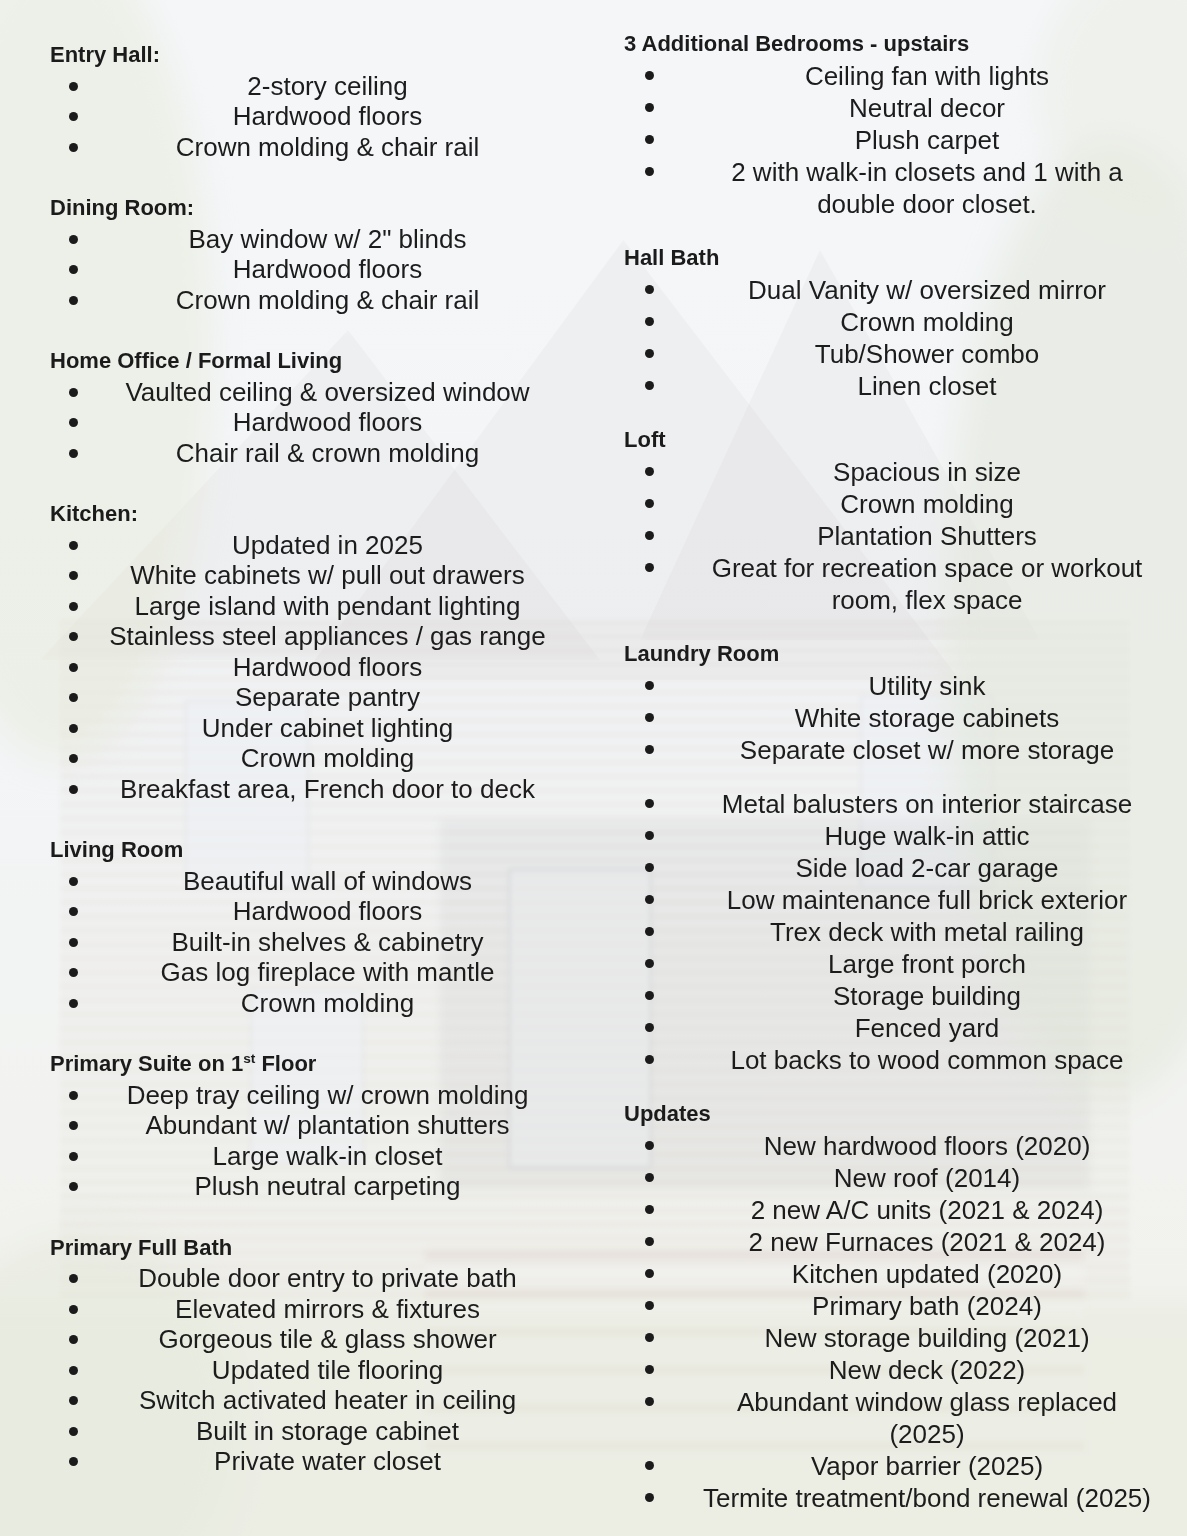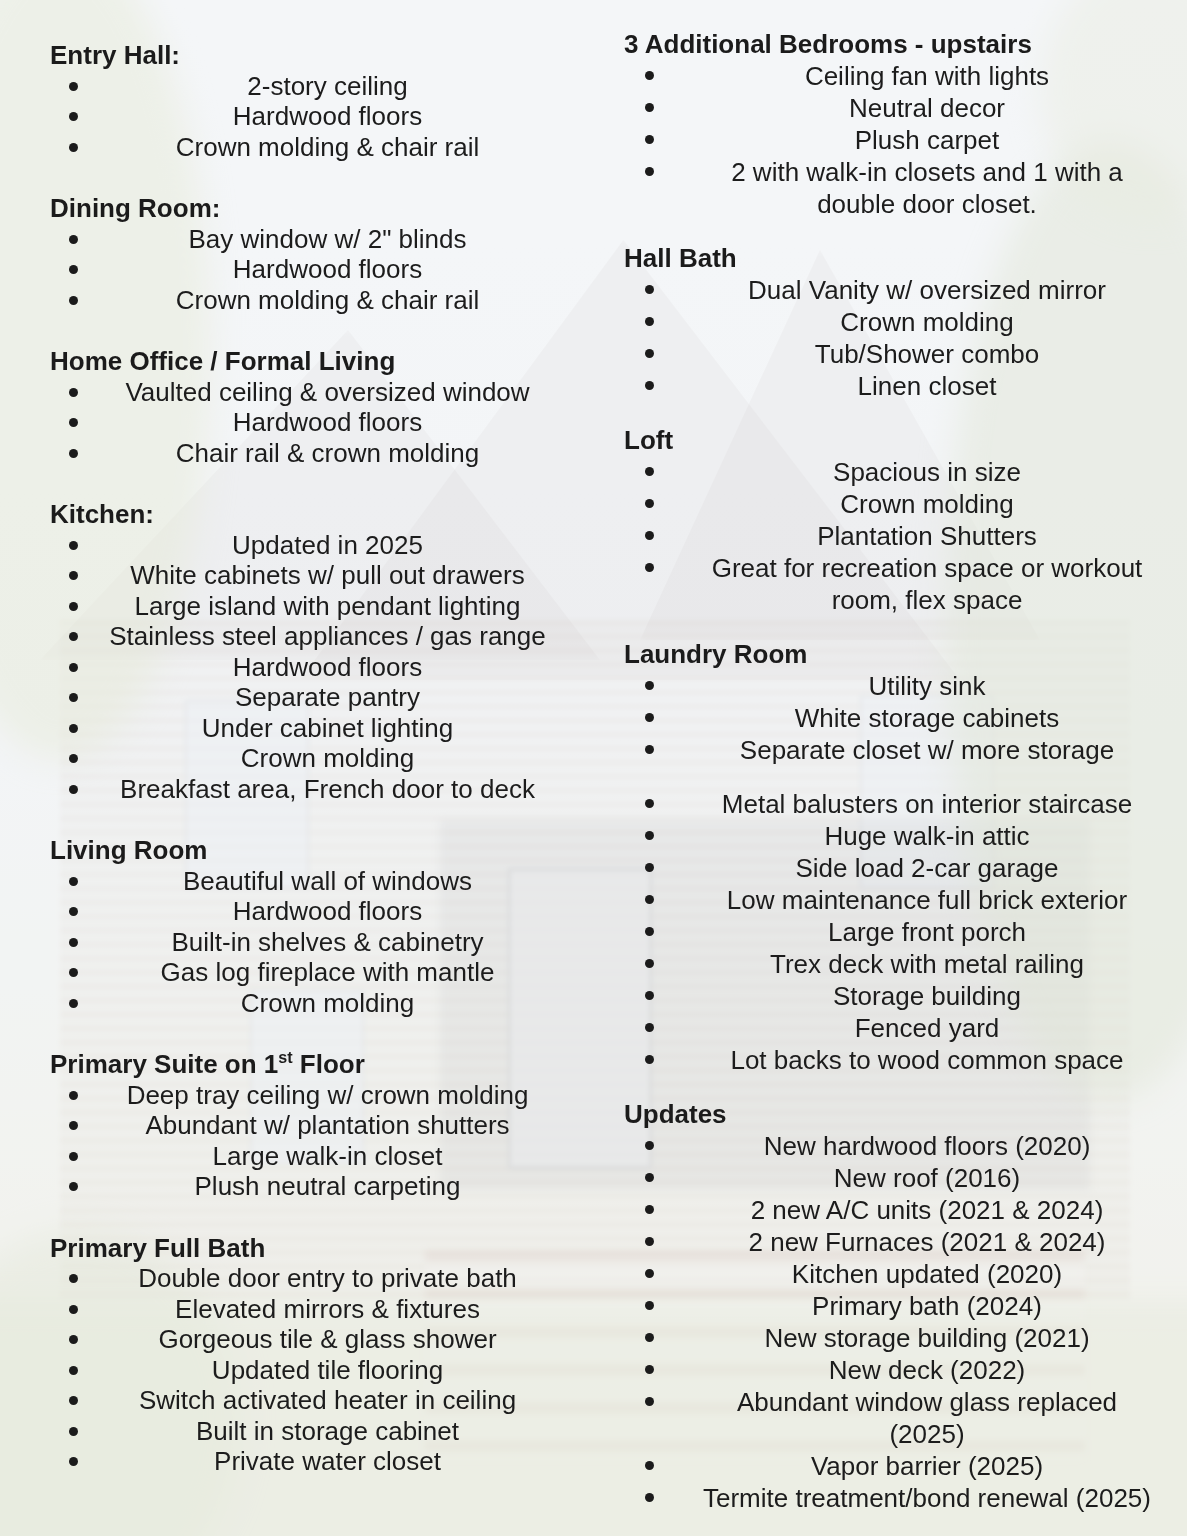--- a/index.html
+++ b/index.html
@@ -77,21 +77,21 @@
   .col-left  { left: 50px;  top: 40px; width: 512px; }
   .col-right { left: 624px; top: 28px; width: 532px; }
 
   .section { margin: 0; }
   .col-left  .section { margin-bottom: 31px; }
   .col-right .section { margin-bottom: 22px; }
   .section:last-child { margin-bottom: 0; }
 
   .sec-title {
     margin: 0; padding: 0;
-    font-size: 26px; font-weight: 700;
+    font-size: 22px; font-weight: 700;
     color: #1b1b1b;
   }
   .col-left  .sec-title { line-height: 30.5px; }
   .col-right .sec-title { line-height: 32px; }
   .sec-title sup { font-size: 0.62em; vertical-align: super; line-height: 0; }
 
   ul.items { margin: 0; padding: 0; list-style: none; text-align: center; }
   li.item { display: flex; font-size: 26px; font-weight: 400; color: #1c1c1c; }
   .col-left  li.item { line-height: 30.5px; }
   .col-right li.item { line-height: 32px; gap: 28px; }
@@ -503,32 +503,32 @@
           <li class="item">
             <span class="bullet-box">
               <span class="dot"></span>
             </span>
             <span class="item-text">Low maintenance full brick exterior</span>
           </li>
           <li class="item">
             <span class="bullet-box">
               <span class="dot"></span>
             </span>
+            <span class="item-text">Trex deck with metal railing</span>
+          </li>
+          <li class="item">
+            <span class="bullet-box">
+              <span class="dot"></span>
+            </span>
             <span class="item-text">Large front porch</span>
           </li>
           <li class="item">
             <span class="bullet-box">
               <span class="dot"></span>
             </span>
-            <span class="item-text">Trex deck with metal railing</span>
-          </li>
-          <li class="item">
-            <span class="bullet-box">
-              <span class="dot"></span>
-            </span>
             <span class="item-text">Storage building</span>
           </li>
           <li class="item">
             <span class="bullet-box">
               <span class="dot"></span>
             </span>
             <span class="item-text">Fenced yard</span>
           </li>
           <li class="item">
             <span class="bullet-box">
@@ -544,21 +544,21 @@
           <li class="item">
             <span class="bullet-box">
               <span class="dot"></span>
             </span>
             <span class="item-text">New hardwood floors (2020)</span>
           </li>
           <li class="item">
             <span class="bullet-box">
               <span class="dot"></span>
             </span>
-            <span class="item-text">New roof (2016)</span>
+            <span class="item-text">New roof (2014)</span>
           </li>
           <li class="item">
             <span class="bullet-box">
               <span class="dot"></span>
             </span>
             <span class="item-text">2 new A/C units (2021 &amp; 2024)</span>
           </li>
           <li class="item">
             <span class="bullet-box">
               <span class="dot"></span>

